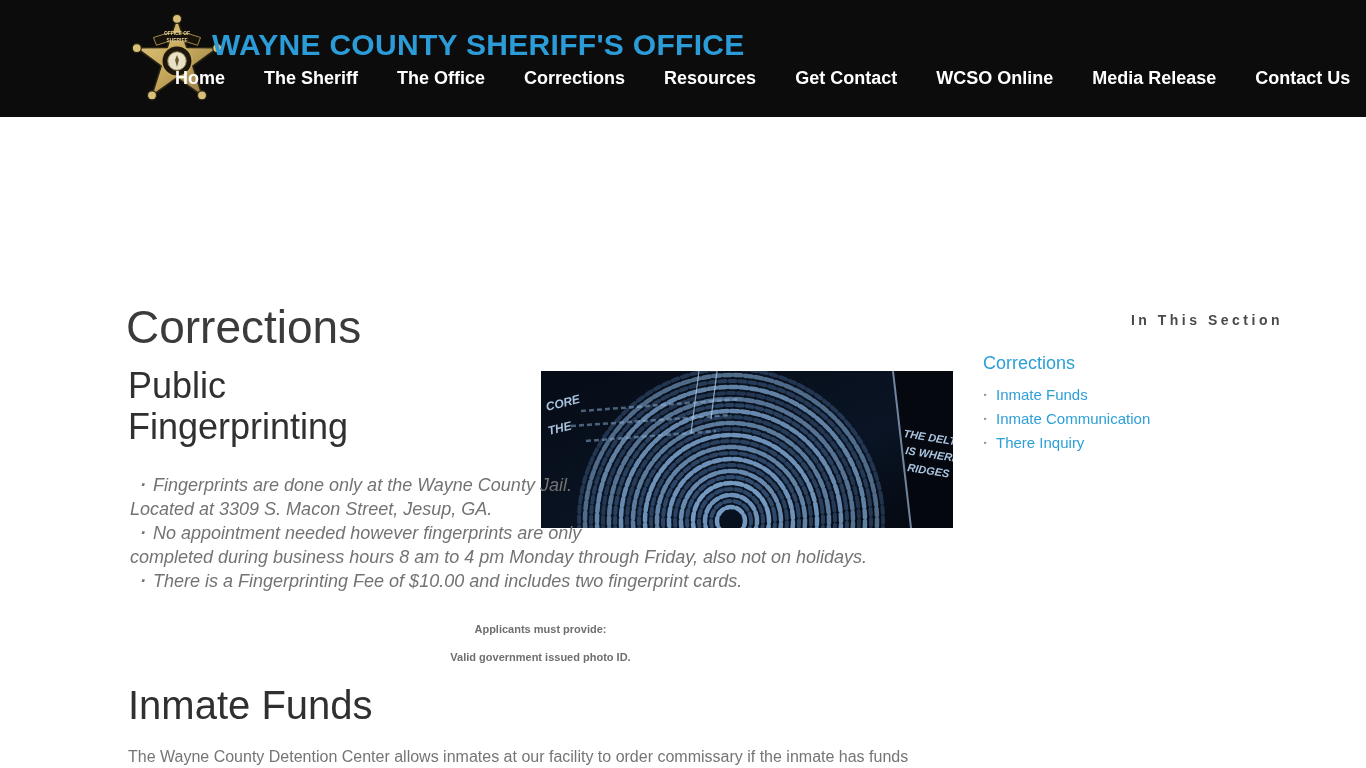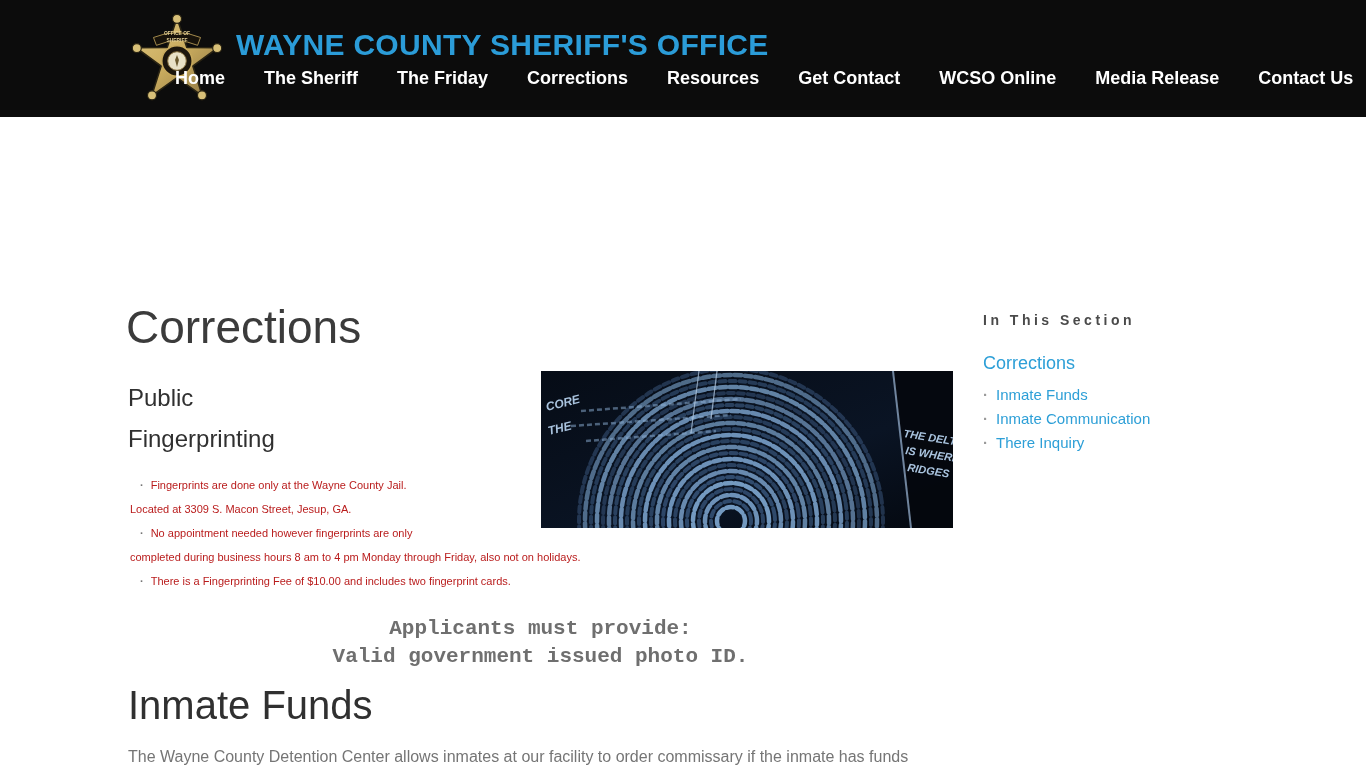--- a/index.html
+++ b/index.html
@@ -2,51 +2,51 @@
 <html><head>
 <meta charset="utf-8">
 <style>
   * { margin:0; padding:0; box-sizing:border-box; }
   html,body { width:1366px; height:768px; overflow:hidden; background:#ffffff;
     font-family:"Liberation Sans", sans-serif; }
 
   
   .header { position:relative; width:1366px; height:117px; background:#0c0c0c; }
   .logo { position:absolute; left:128px; top:7px; width:98px; height:108px; z-index:1; }
-  .brand-title { position:absolute; left:236px; top:28px; font-size:30px; font-weight:600;
+  .brand-title { position:absolute; left:212px; top:28px; font-size:30px; font-weight:600;
     color:#2b9cd8; letter-spacing:0.3px; white-space:nowrap; z-index:2; }
   .nav { position:absolute; left:175px; top:68px; display:flex; gap:39px; z-index:3; }
   .nav-item { color:#ffffff; font-size:18px; font-weight:700; white-space:nowrap; cursor:pointer; }
 
   
   .content { position:relative; width:1366px; height:651px; background:#ffffff; }
   
 
   .abs { position:absolute; }
 
   .h2-light { font-weight:300; color:#303030; }
 
-  .fp-heading { left:128px; top:260px; font-size:24px; line-height:41px; }
+  .fp-heading { left:128px; top:248px; font-size:36px; line-height:41px; }
 
   .fp-image { left:541px; top:254px; width:412px; height:157px; display:block; }
 
-  .fp-list { left:140px; top:356px; width:780px; font-size:11px; line-height:24px; color:#b91c1c; }
+  .fp-list { left:140px; top:356px; width:780px; font-size:18px; line-height:24px; color:#737373;font-style:italic; }
   .fp-line { white-space:nowrap; }
   .fp-line.bulleted::before { content:"·"; font-weight:700; color:#757575; margin-right:7px; }
   .fp-line.plain { margin-left:-10px; }
 
-  .provide { left:128px; top:498px; width:825px; text-align:center; font-size:21px;
-    line-height:28px; font-weight:700; color:#6f6f6f;font-family:Liberation Mono, monospace; }
+  .provide { left:128px; top:498px; width:825px; text-align:center; font-size:11px;
+    line-height:28px; font-weight:700; color:#6f6f6f; }
 
   .if-heading { left:128px; top:566px; font-size:40px; }
 
   .if-paragraph { left:128px; top:626px; width:798px; font-size:16px; line-height:28.2px; color:#757575; }
 
   
-  .sidebar { left:983px; top:195px; width:300px; }
+  .sidebar { left:983px; top:195px; width:300px;text-align:right; }
   .sidebar-heading { font-size:14px; font-weight:700; letter-spacing:3.5px; color:#4a4a4a; }
   .sidebar-section-link { margin-top:25px; font-size:18px; color:#2d9fd7; cursor:pointer; width:fit-content; }
   .sidebar-list { margin-top:9px; }
   .sidebar-item { font-size:15px; line-height:24px; color:#2d9fd7; cursor:pointer; width:fit-content; }
   .sidebar-item::before { content:"·"; color:#9a9a9a; font-weight:700; margin-right:8px; font-size:15px; }
 </style>
 </head>
 <body>
 
 <div class="header">
@@ -74,21 +74,21 @@
       <path d="M50 44 L52 49 L50 56 L48 49 Z" fill="#6b5a2e"></path>
       <text x="50" y="74" text-anchor="middle" font-size="5" fill="#17120a" font-weight="bold" font-family="Liberation Sans, sans-serif" transform="rotate(-4 50 74)">GA</text>
     </svg>
   </div>
 
   <div class="brand-title">WAYNE COUNTY SHERIFF'S OFFICE</div>
 
   <div class="nav">
     <span class="nav-item">Home</span>
     <span class="nav-item">The Sheriff</span>
-    <span class="nav-item">The Friday</span>
+    <span class="nav-item">The Office</span>
     <span class="nav-item">Corrections</span>
     <span class="nav-item">Resources</span>
     <span class="nav-item">Get Contact</span>
     <span class="nav-item">WCSO Online</span>
     <span class="nav-item">Media Release</span>
     <span class="nav-item">Contact Us</span>
   </div>
 </div>
 
 <div class="content">

